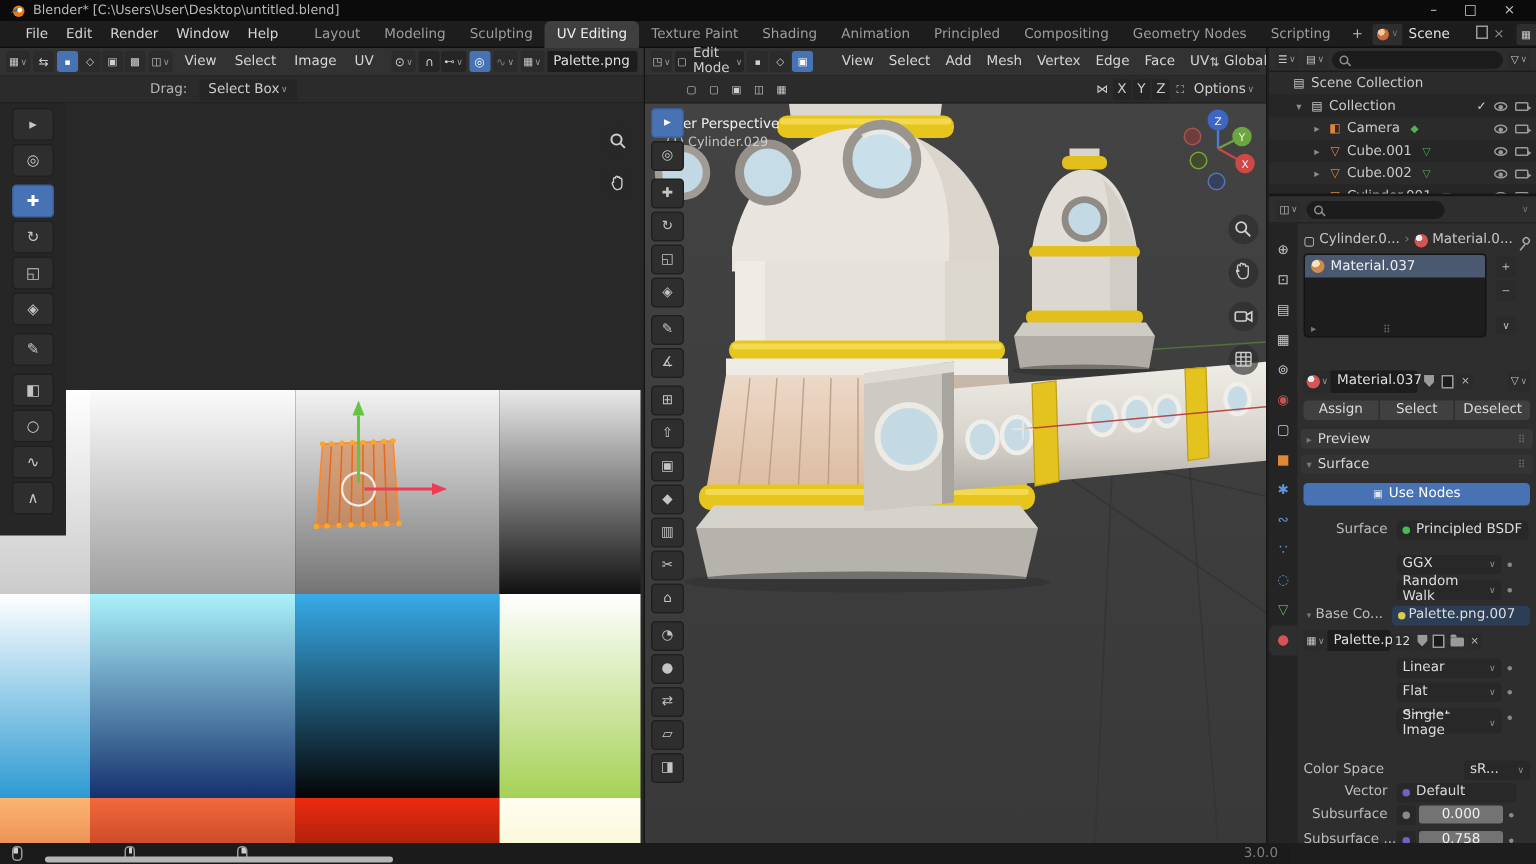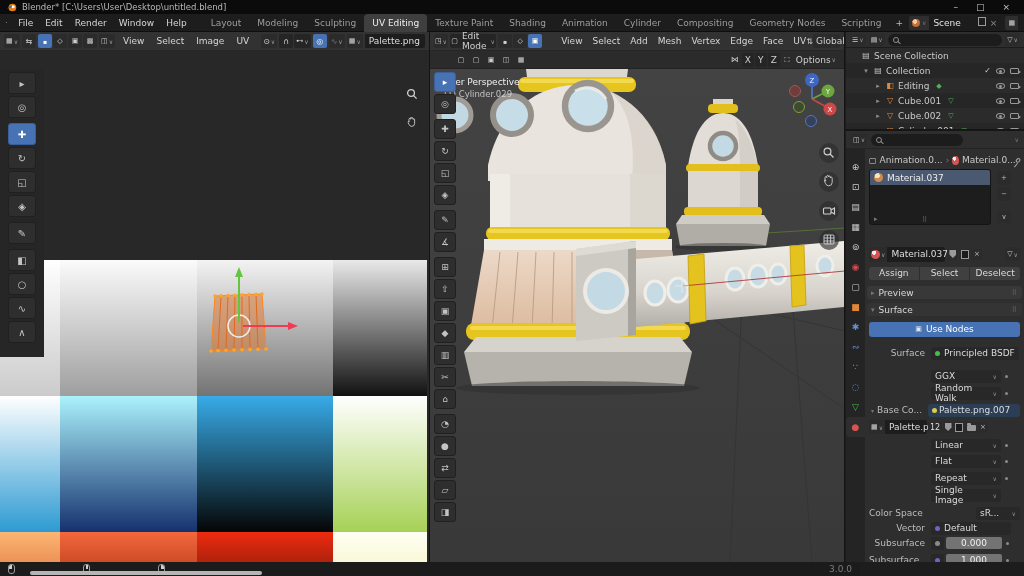--- a/index.html
+++ b/index.html
@@ -150,21 +150,21 @@
       </div>
     <div class="ws-tabs">
 
     <div class="ws-tab">Layout</div>
         <div class="ws-tab">Modeling</div>
         <div class="ws-tab">Sculpting</div>
         <div class="ws-tab active">UV Editing</div>
         <div class="ws-tab">Texture Paint</div>
         <div class="ws-tab">Shading</div>
         <div class="ws-tab">Animation</div>
-        <div class="ws-tab">Cylinder</div>
+        <div class="ws-tab">Principled</div>
         <div class="ws-tab">Compositing</div>
         <div class="ws-tab">Geometry Nodes</div>
         <div class="ws-tab">Scripting</div>
       </div>
     <span class="ws-plus">+</span>
     <div class="top-right">
       <div class="id-selector">
         <span class="id-btn">
             <span class="sphere-ic"></span>
             <span class="dim" style="font-size:6px">∨</span>
@@ -224,20 +224,27 @@
           <span class="dim" style="font-size:8px">∿</span>
           <span class="dd">∨</span>
         </span>
       <span class="hbtn">
           <span style="font-size:7px">▦</span>
           <span class="dd">∨</span>
         </span>
       <span class="hfield" style="flex:1">
           <span>Palette.png</span>
         </span>
+    </div>
+    <div class="ed-toolrow">
+      <span style="margin-left:94px;color:#b5b5b5">Drag:</span>
+      <span class="hbtn dark" style="margin-left:8px;padding:0 6px">
+        <span>Select Box</span>
+          <span class="dd">∨</span>
+      </span>
     </div>
 
     <div class="uv-canvas">
       <div id="palette">
           <div class="pal-col" style="width: 60px;">
             <div style="height: 136px; background: linear-gradient(rgb(255, 255, 255), rgb(203, 203, 203));"></div>
             <div style="height: 136px; background: linear-gradient(rgb(255, 255, 255), rgb(45, 154, 210));"></div>
             <div style="height: 62px; background: linear-gradient(rgb(252, 181, 115), rgb(221, 111, 56));"></div>
           </div>
           <div class="pal-col" style="width: 137px;">
@@ -674,21 +681,21 @@
             <span class="ol-badge"></span>
             <span class="ol-toggles">
               <span style="color:#cfcfcf">✓</span>
               <span class="i-eye"></span>
               <span class="i-camr"></span>
             </span>
           </div>
           <div class="ol-row" style="padding-left: 28px;">
             <span class="ol-expand">▸</span>
             <span class="ol-ic" style="color: rgb(224, 136, 58);">◧</span>
-            <span>Editing</span>
+            <span>Camera</span>
             <span class="ol-badge">◆</span>
             <span class="ol-toggles">
 
               <span class="i-eye"></span>
               <span class="i-camr"></span>
             </span>
           </div>
           <div class="ol-row" style="padding-left: 28px;">
             <span class="ol-expand">▸</span>
             <span class="ol-ic" style="color: rgb(224, 136, 58);">▽</span>
@@ -779,21 +786,21 @@
           </span>
           <span class="ptab active" style=";color:#d65454">
             <span>●</span>
           </span>
         </div>
 
       <div class="props-content">
 
         <div class="prow" style="top:4px">
           <span style="color:#d8d8d8;font-size:8px">▢</span>
-          <span style="margin-left:3px">Animation.0...</span>
+          <span style="margin-left:3px">Cylinder.0...</span>
           <span class="dim" style="margin:0 3px">›</span>
           <span class="mat-sphere"></span>
           <span style="margin-left:3px">Material.0...</span>
           <span class="i-pin" style="margin-left:auto"></span>
         </div>
 
         <div style="position:absolute;left:4px;top:20px;width:122px;height:56px;background:#1d1d1d;border:1px solid #141414;border-radius:3px">
           <div style="height:15px;background:#4a5870;display:flex;align-items:center;gap:4px;padding:0 4px;border-radius:2px 2px 0 0">
             <span class="mat-sphere" style="background:radial-gradient(circle at 35% 30%, #f4e3c5 0 30%, #d08a4e 31% 100%)"></span>
             <span style="color:#eee">Material.037</span>
@@ -926,21 +933,21 @@
           <span class="pdot"></span>
         </div>
         <div class="prow" style="top:322px">
           <span class="plabel"></span>
           <span class="pdrop" style="width:70px">
               <span>Repeat</span>
               <span class="dd">∨</span>
             </span>
           <span class="pdot"></span>
         </div>
-        <div class="prow" style="top:339px">
+        <div class="prow" style="top:326px">
           <span class="plabel"></span>
           <span class="pdrop" style="width:70px">
               <span>Single Image</span>
               <span class="dd">∨</span>
             </span>
         </div>
 
         <div class="prow" style="top:357px">
           <span style="width:62px;text-align:left;color:#bdbdbd">Color Space</span>
           <span class="pdrop" style="margin-left:auto;width:44px">
@@ -964,21 +971,21 @@
             </span>
           <span class="pnum" style="width:56px">0.000</span>
           <span class="pdot"></span>
         </div>
 
         <div class="prow" style="top:404px">
           <span class="plabel">Subsurface ...</span>
           <span class="sock">
               <span class="dot5" style="background:#6f63c0"></span>
             </span>
-          <span class="pnum" style="width:56px;border-radius:2px 2px 0 0">1.000</span>
+          <span class="pnum" style="width:56px;border-radius:2px 2px 0 0">0.758</span>
           <span class="pdot"></span>
         </div>
 
       </div>
     </div>
   </div>
 
   <div class="statusbar">
     <span class="mouse lmb"></span>
     <span class="mouse mmb"></span>

